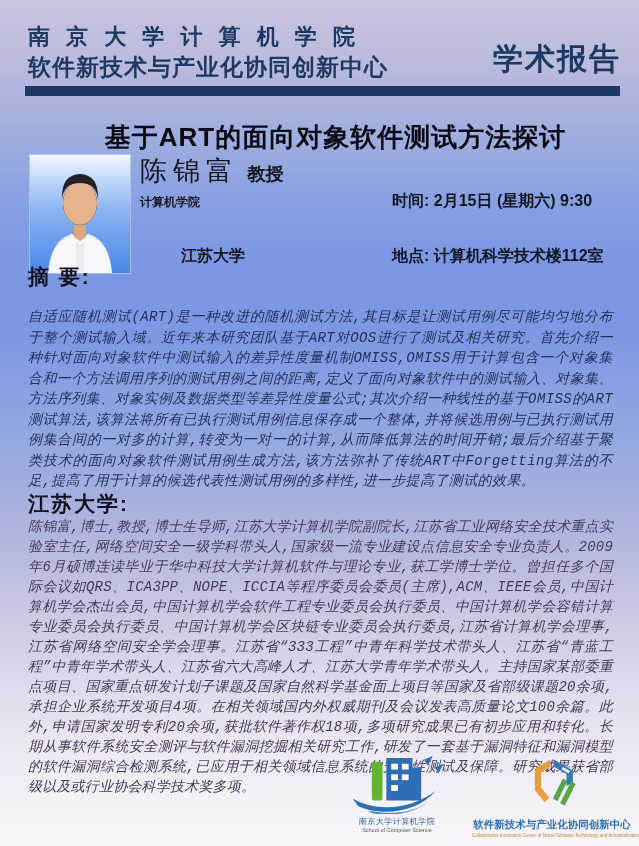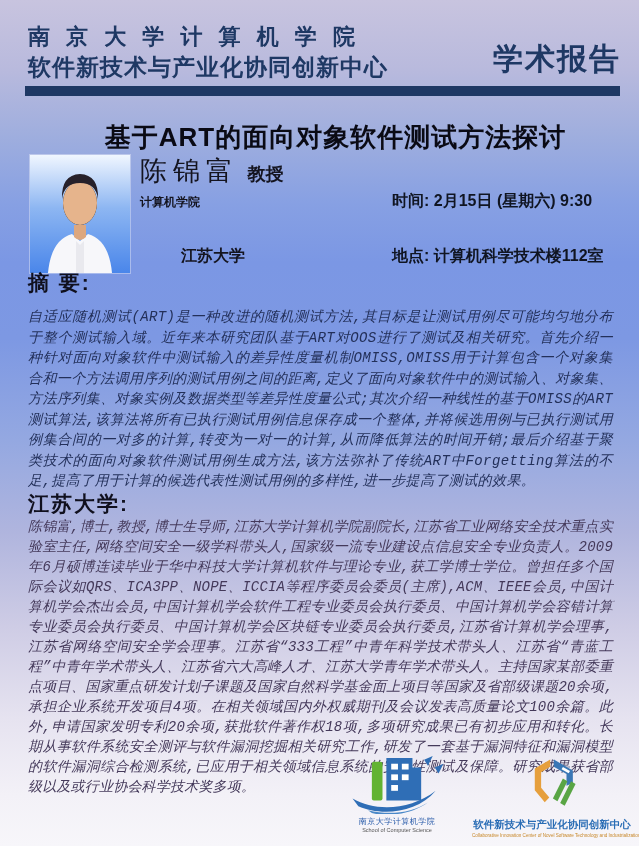--- a/index.html
+++ b/index.html
@@ -26,21 +26,21 @@
   .name-row{position:absolute;left:140px;top:0px;white-space:nowrap;}
   .sp-name{font-family:"DejaVu Serif",serif;font-size:27px;font-weight:normal;color:#14141f;letter-spacing:6px;}
   .sp-title{font-size:18px;font-weight:bold;color:#14141f;margin-left:4px;}
   .sp-dept{position:absolute;left:140px;top:41px;font-size:12px;font-weight:bold;color:#14141f;}
   .sp-univ{position:absolute;left:140px;top:93px;font-size:16px;font-weight:bold;color:#14141f;margin-left:41px;}
   .sp-meta{font-size:16px;font-weight:bold;color:#101522;white-space:nowrap;text-align:right;}
   .meta-time{position:absolute;left:392px;top:38px;}
   .meta-loc{position:absolute;left:392px;top:93px;}
   
   .sec-h{position:absolute;left:28px;margin:0;font-size:21px;font-weight:bold;color:#10101e;letter-spacing:2px;}
-  .abs-h{top:269px;text-align:center;}
+  .abs-h{top:263px;text-align:center;}
   .bio-h{top:490px;}
   .body-text{position:absolute;left:28px;width:585px;margin:0;
     font-family:Liberation Mono, monospace;font-style:italic;
     text-align:justify;text-justify:inter-ideograph;}
   .abs-b{top:307px;font-size:14px;line-height:20.5px;color:#23305a;letter-spacing:.4px;}
   .bio-b{top:517px;font-size:14px;line-height:20px;color:#44395a;letter-spacing:.2px;}
   
   .logo-left{position:absolute;left:338px;top:756px;width:118px;text-align:center;}
   .logo-right{position:absolute;left:472px;top:756px;width:160px;text-align:center;}
   .logo-cn-l{font-size:8px;font-weight:normal;color:#2a5caa;letter-spacing:.5px;margin-top:-2px;}

